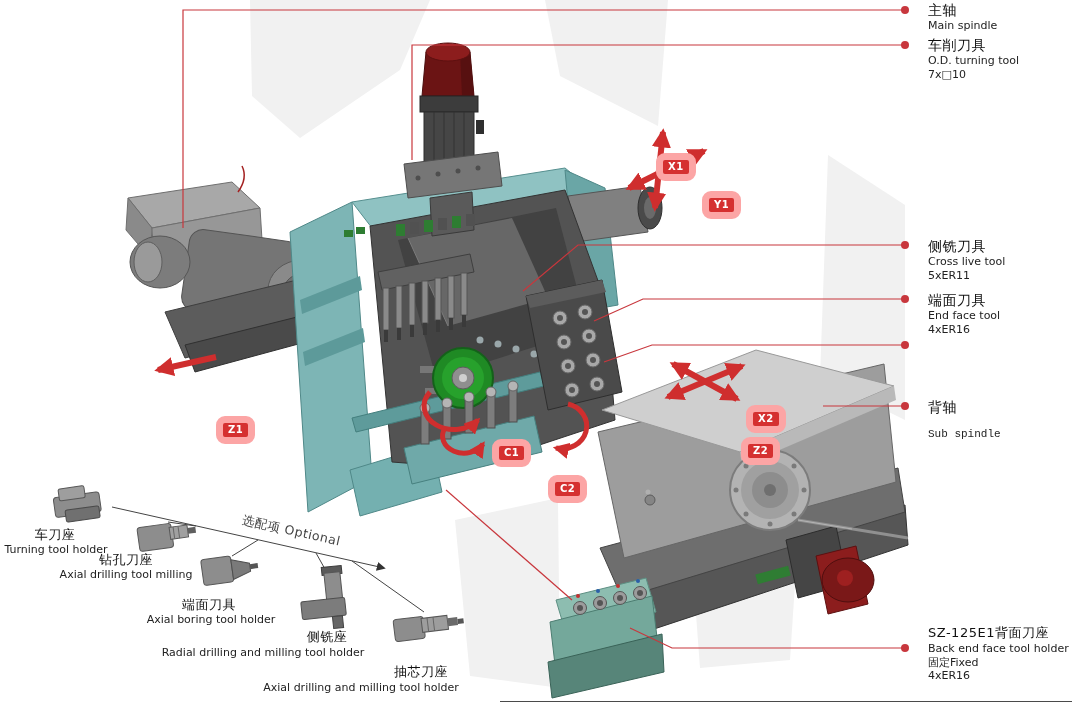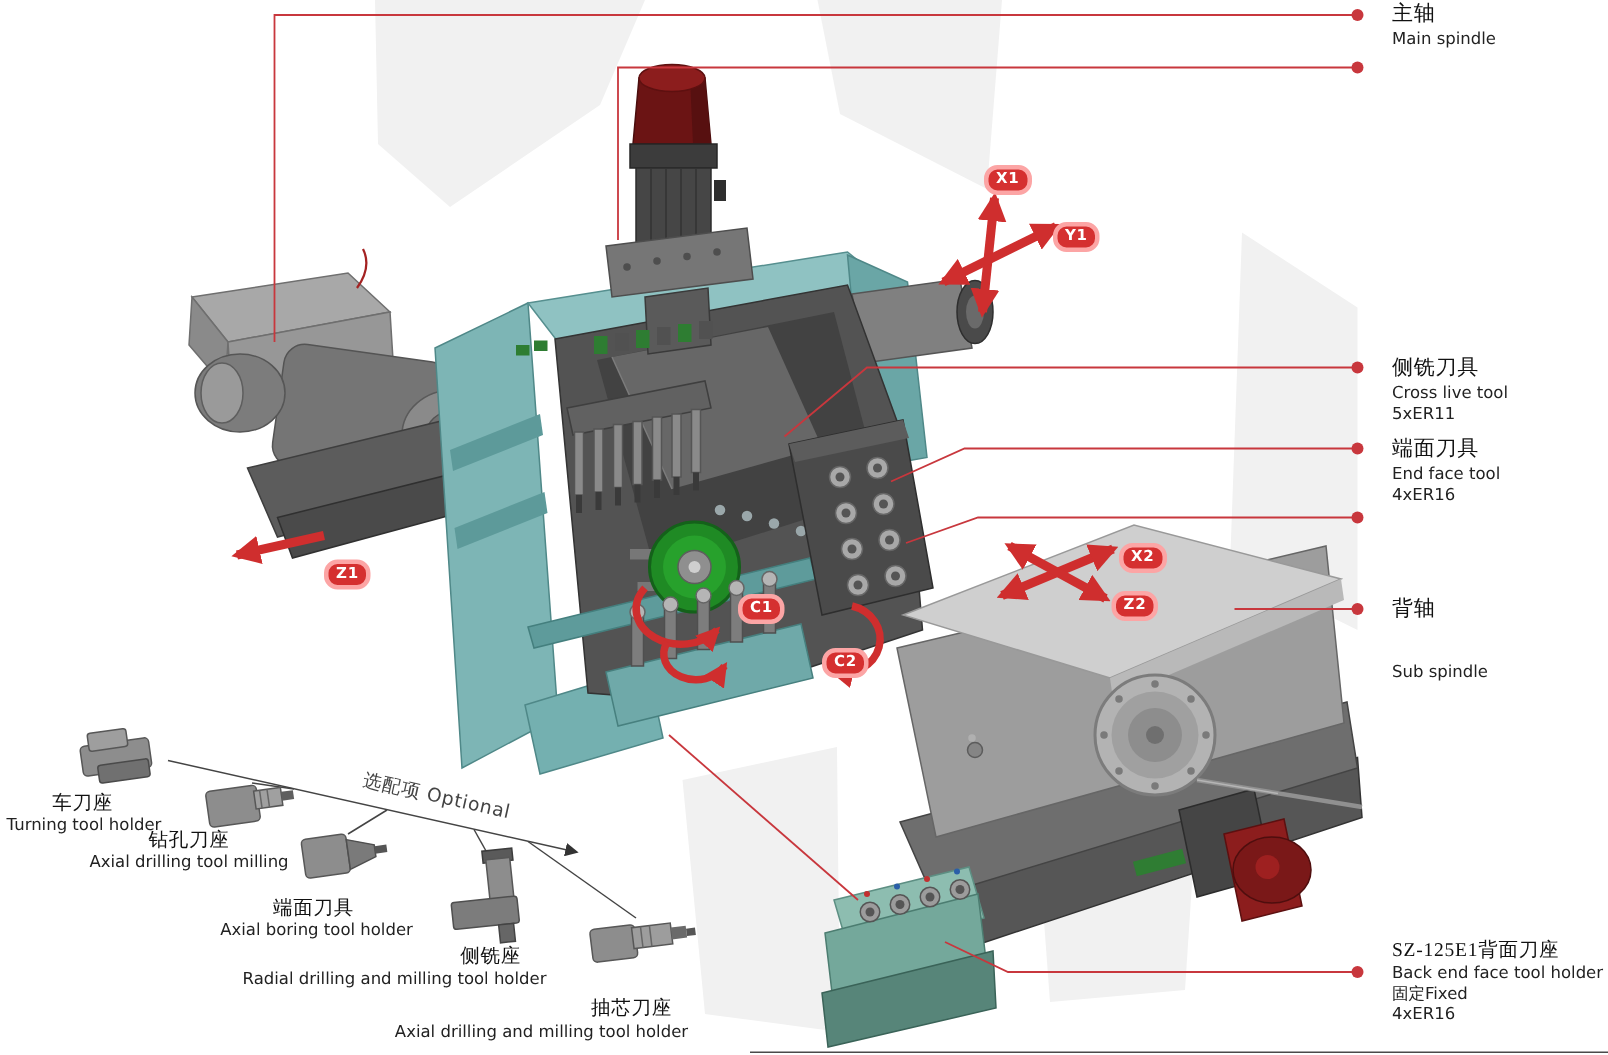--- a/index.html
+++ b/index.html
@@ -3,29 +3,30 @@
 <meta charset="utf-8">
 <style>
   html,body{margin:0;padding:0;background:#fff;}
   .stage{
     position:relative;width:1072px;height:703px;background:#ffffff;overflow:hidden;
     font-family:"DejaVu Sans","Liberation Sans",sans-serif;color:#111;
   }
   .machine-svg{position:absolute;left:0;top:0;width:1072px;height:703px;}
   
   .callout{position:absolute;left:928px;line-height:1.15;}
-  .callout .zh{font-size:14px;font-weight:500;color:#111;letter-spacing:.5px;font-family:Liberation Serif, serif;}
+  .callout .zh{font-size:14px;font-weight:500;color:#111;letter-spacing:.5px;}
   .callout .en{font-size:11px;color:#222;margin-top:2px;}
   .callout .spec{font-size:11px;color:#222;margin-top:1px;}
-  .callout .en.gap{margin-top:27px;}
+  .callout .en.gap{margin-top:13px;font-family:Liberation Mono, monospace;}
   
   .axis-badge{
     position:absolute;background:#d53030;color:#fff;font-size:10px;font-weight:bold;
     padding:2px 5px;border-radius:9px;line-height:1;letter-spacing:.5px;
-    border:3px solid #fca5a5;
+    border:7px solid #fca5a5;
+    margin-top:43px;
   }
   
   .th-zh{position:absolute;transform:translateX(-50%);font-size:13px;color:#111;white-space:nowrap;letter-spacing:.5px;}
   .th-en{position:absolute;transform:translateX(-50%);font-size:11px;color:#222;white-space:nowrap;}
   .optional-note{
     position:absolute;left:244px;top:512px;font-size:12.5px;color:#444;white-space:nowrap;
     transform:rotate(12.6deg);transform-origin:left top;letter-spacing:.5px;
   }
 </style>
 </head>
@@ -316,20 +317,25 @@
 
     <g>
       <line x1="500" y1="701.5" x2="1072" y2="701.5" stroke="#4a4a4a" stroke-width="1"></line>
     </g>
   </svg>
 
   <div class="callout" style="top:2px">
     <div class="zh">主轴</div>
     <div class="en">Main spindle</div>
   </div>
+  <div class="callout" style="top:37px">
+    <div class="zh">车削刀具</div>
+    <div class="en">O.D. turning tool</div>
+    <div class="spec">7x□10</div>
+  </div>
   <div class="callout" style="top:238px">
     <div class="zh">侧铣刀具</div>
     <div class="en">Cross live tool</div>
     <div class="spec">5xER11</div>
   </div>
   <div class="callout" style="top:292px">
     <div class="zh">端面刀具</div>
     <div class="en">End face tool</div>
     <div class="spec">4xER16</div>
   </div>

